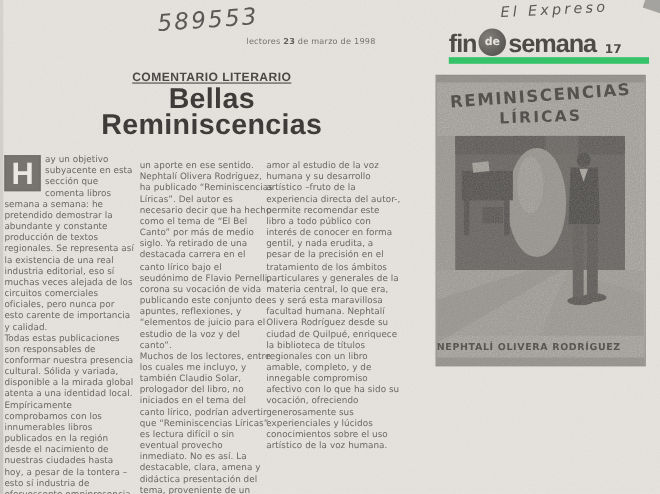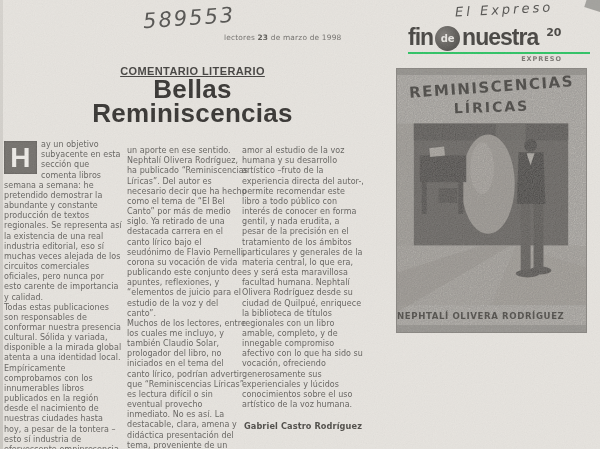--- a/index.html
+++ b/index.html
@@ -19,21 +19,21 @@
   
   .hand{color:#4c4b49;font-style:italic;letter-spacing:2px;}
   .hand-number{position:absolute;left:143px;top:6px;font-size:21px;transform:rotate(-4deg);font-weight:500;}
   .hand-title{position:absolute;left:455px;top:2px;font-size:13px;transform:rotate(-3deg);letter-spacing:3px;}
 
   .dateline{position:absolute;left:224px;top:33px;font-size:7.4px;color:#6b6966;letter-spacing:.2px;}
   .dateline b{color:#55534f;}
 
   
   .logo{position:absolute;left:408px;top:26px;width:182px;}
-  .logo-row{display:flex;align-items:flex-start;border-bottom:2px solid #22c55e;padding-bottom:1px;}
+  .logo-row{display:flex;align-items:flex-end;border-bottom:6px solid #22c55e;padding-bottom:1px;}
   .logo-word{font-family:"Liberation Sans",sans-serif;font-weight:bold;font-size:23px;color:#3d3b38;letter-spacing:-1px;line-height:1;}
   .logo-globe{width:25px;height:25px;border-radius:50%;background:radial-gradient(circle at 35% 35%,#7b7874,#4e4c49 70%);
     color:#eceae6;font-size:10px;font-weight:bold;display:flex;align-items:center;justify-content:center;margin:0 2px;flex:0 0 auto;}
   .logo-page{font-size:11px;font-weight:bold;color:#3d3b38;margin-left:8px;}
   .logo-sub{text-align:right;font-size:6.5px;font-weight:bold;color:#75726d;letter-spacing:1px;filter:blur(.7px);margin-top:1px;padding-right:28px;}
 
   
   .kicker{position:absolute;left:100px;top:65px;width:185px;text-align:center;
     font-family:"Liberation Sans",sans-serif;font-weight:bold;font-size:11px;color:#3a3836;
     letter-spacing:.4px;text-decoration:underline;}
@@ -74,24 +74,23 @@
 
   <div class="hand hand-number">589553</div>
   <div class="hand hand-title">El Expreso</div>
 
   <div class="dateline"><span>lectores </span><b>23</b><span> de marzo de 1998</span></div>
 
   <div class="logo">
     <div class="logo-row">
       <span class="logo-word">fin</span>
       <span class="logo-globe">de</span>
-      <span class="logo-word">nuestra</span>
-      <span class="logo-page">20</span>
+      <span class="logo-word">semana</span>
+      <span class="logo-page">17</span>
     </div>
-    <div class="logo-sub">EXPRESO</div>
   </div>
 
   <div class="kicker">COMENTARIO LITERARIO</div>
   <div class="headline">
     <span>Bellas</span><br>
     <span>Reminiscencias</span>
   </div>
 
   <div class="col col1">
     <span class="dropcap">H</span><span>ay un objetivo subyacente en esta sección que comenta libros semana a semana: he pretendido demostrar la abundante y constante producción de textos regionales. Se representa así la existencia de una real industria editorial, eso sí muchas veces alejada de los circuitos comerciales oficiales, pero nunca por esto carente de importancia y calidad.
@@ -99,21 +98,20 @@
 El libro reseñado hoy es</span>
   </div>
 
   <div class="col col2">
     <span>un aporte en ese sentido. </span><span class="uname">Nephtalí Olivera Rodríguez,</span><span> ha publicado “Reminiscencias Líricas”. Del autor es necesario decir que ha hecho como el tema de “El Bel Canto” por más de medio siglo. Ya retirado de una destacada carrera en el canto lírico bajo el seudónimo de Flavio Pernelli, corona su vocación de vida publicando este conjunto de apuntes, reflexiones, y “elementos de juicio para el estudio de la voz y del canto”.
 Muchos de los lectores, entre los cuales me incluyo, y también Claudio Solar, prologador del libro, no iniciados en el tema del canto lírico, podrían advertir que “Reminiscencias Líricas” es lectura difícil o sin eventual provecho inmediato. No es así. La destacable, clara, amena y didáctica presentación del tema, proveniente de un evidente</span>
   </div>
 
   <div class="col col3">
     <span>amor al estudio de la voz humana y su desarrollo artístico –fruto de la experiencia directa del autor-, permite recomendar este libro a todo público con interés de conocer en forma gentil, y nada erudita, a pesar de la precisión en el tratamiento de los ámbitos particulares y generales de la materia central, lo que era, es y será esta maravillosa facultad humana. Nephtalí Olivera Rodríguez desde su ciudad de Quilpué, enriquece la biblioteca de títulos regionales con un libro amable, completo, y de innegable compromiso afectivo con lo que ha sido su vocación, ofreciendo generosamente sus experienciales y lúcidos conocimientos sobre el uso artístico de la voz humana.</span>
-    <div class="byline">Gabriel Castro Rodríguez</div>
   </div>
 
   <div class="cover">
     <svg class="cover-art" viewBox="0 0 191 265" xmlns="http://www.w3.org/2000/svg" preserveAspectRatio="none">
       <defs>
         <filter id="grain" x="0%" y="0%" width="100%" height="100%">
           <feTurbulence type="fractalNoise" baseFrequency="0.85" numOctaves="2" stitchTiles="stitch" result="n"></feTurbulence>
           <feColorMatrix in="n" type="matrix" values="0 0 0 0 0.22  0 0 0 0 0.21  0 0 0 0 0.20  0.55 0.55 0.55 0 0"></feColorMatrix>
         </filter>
       </defs>

